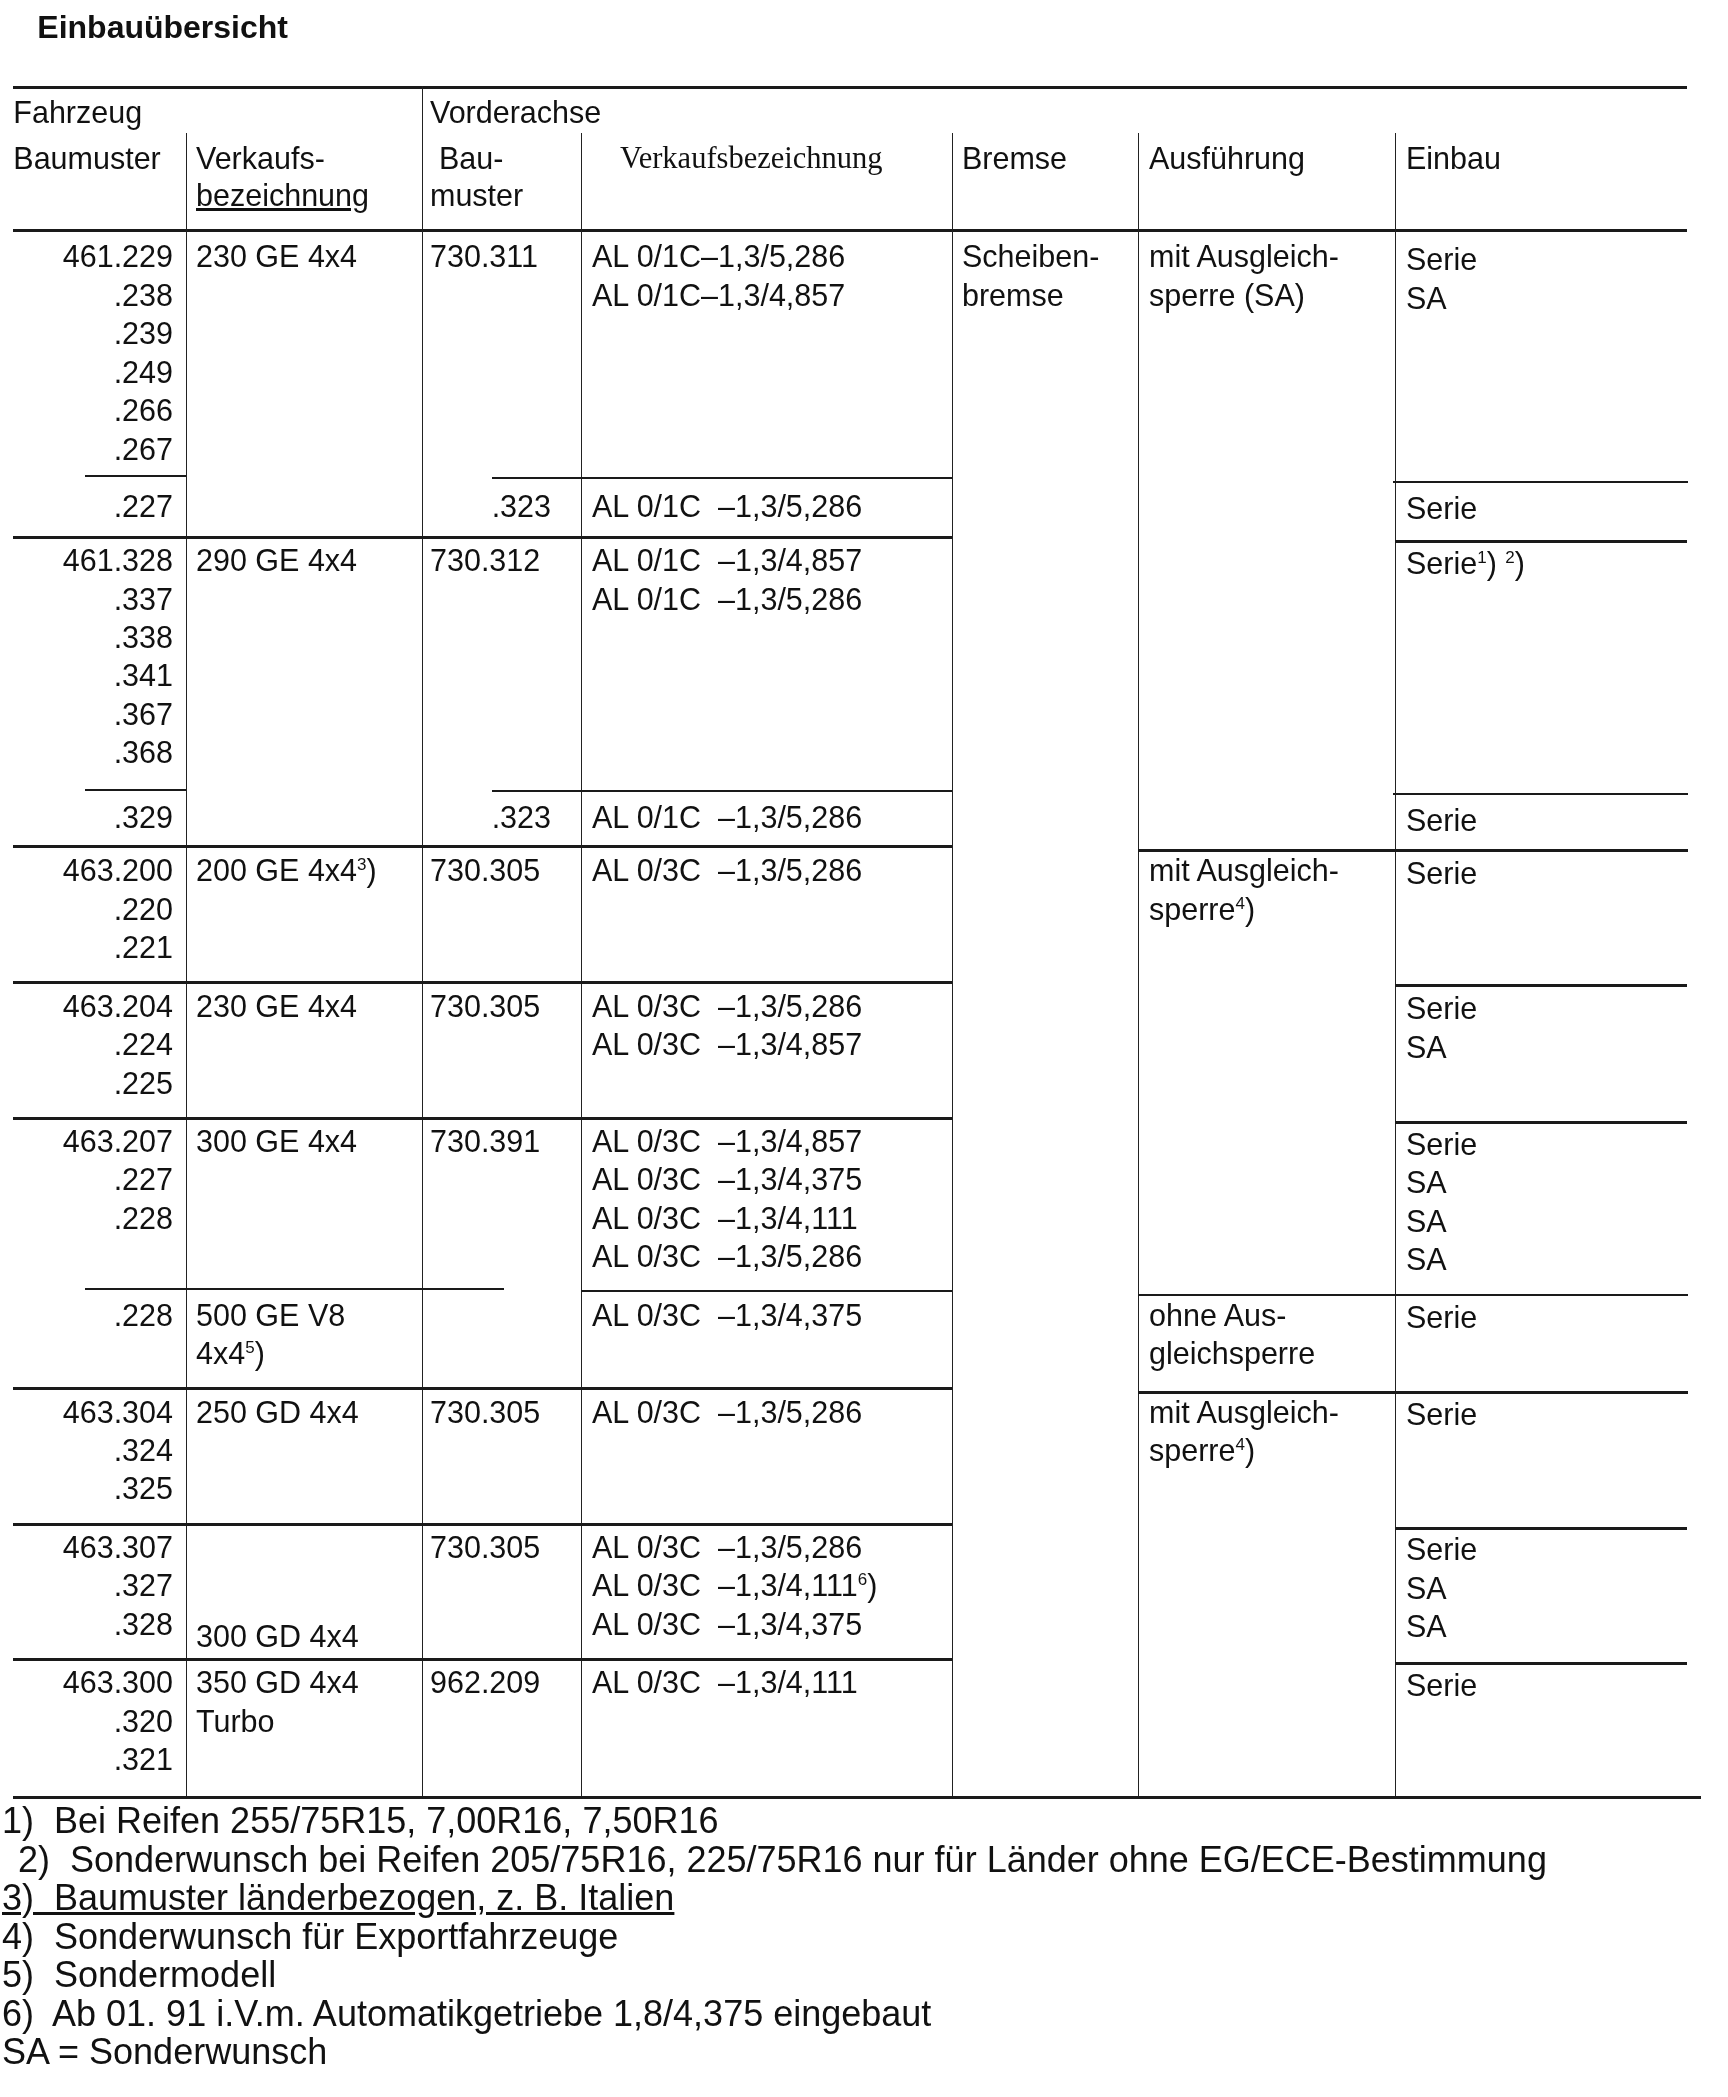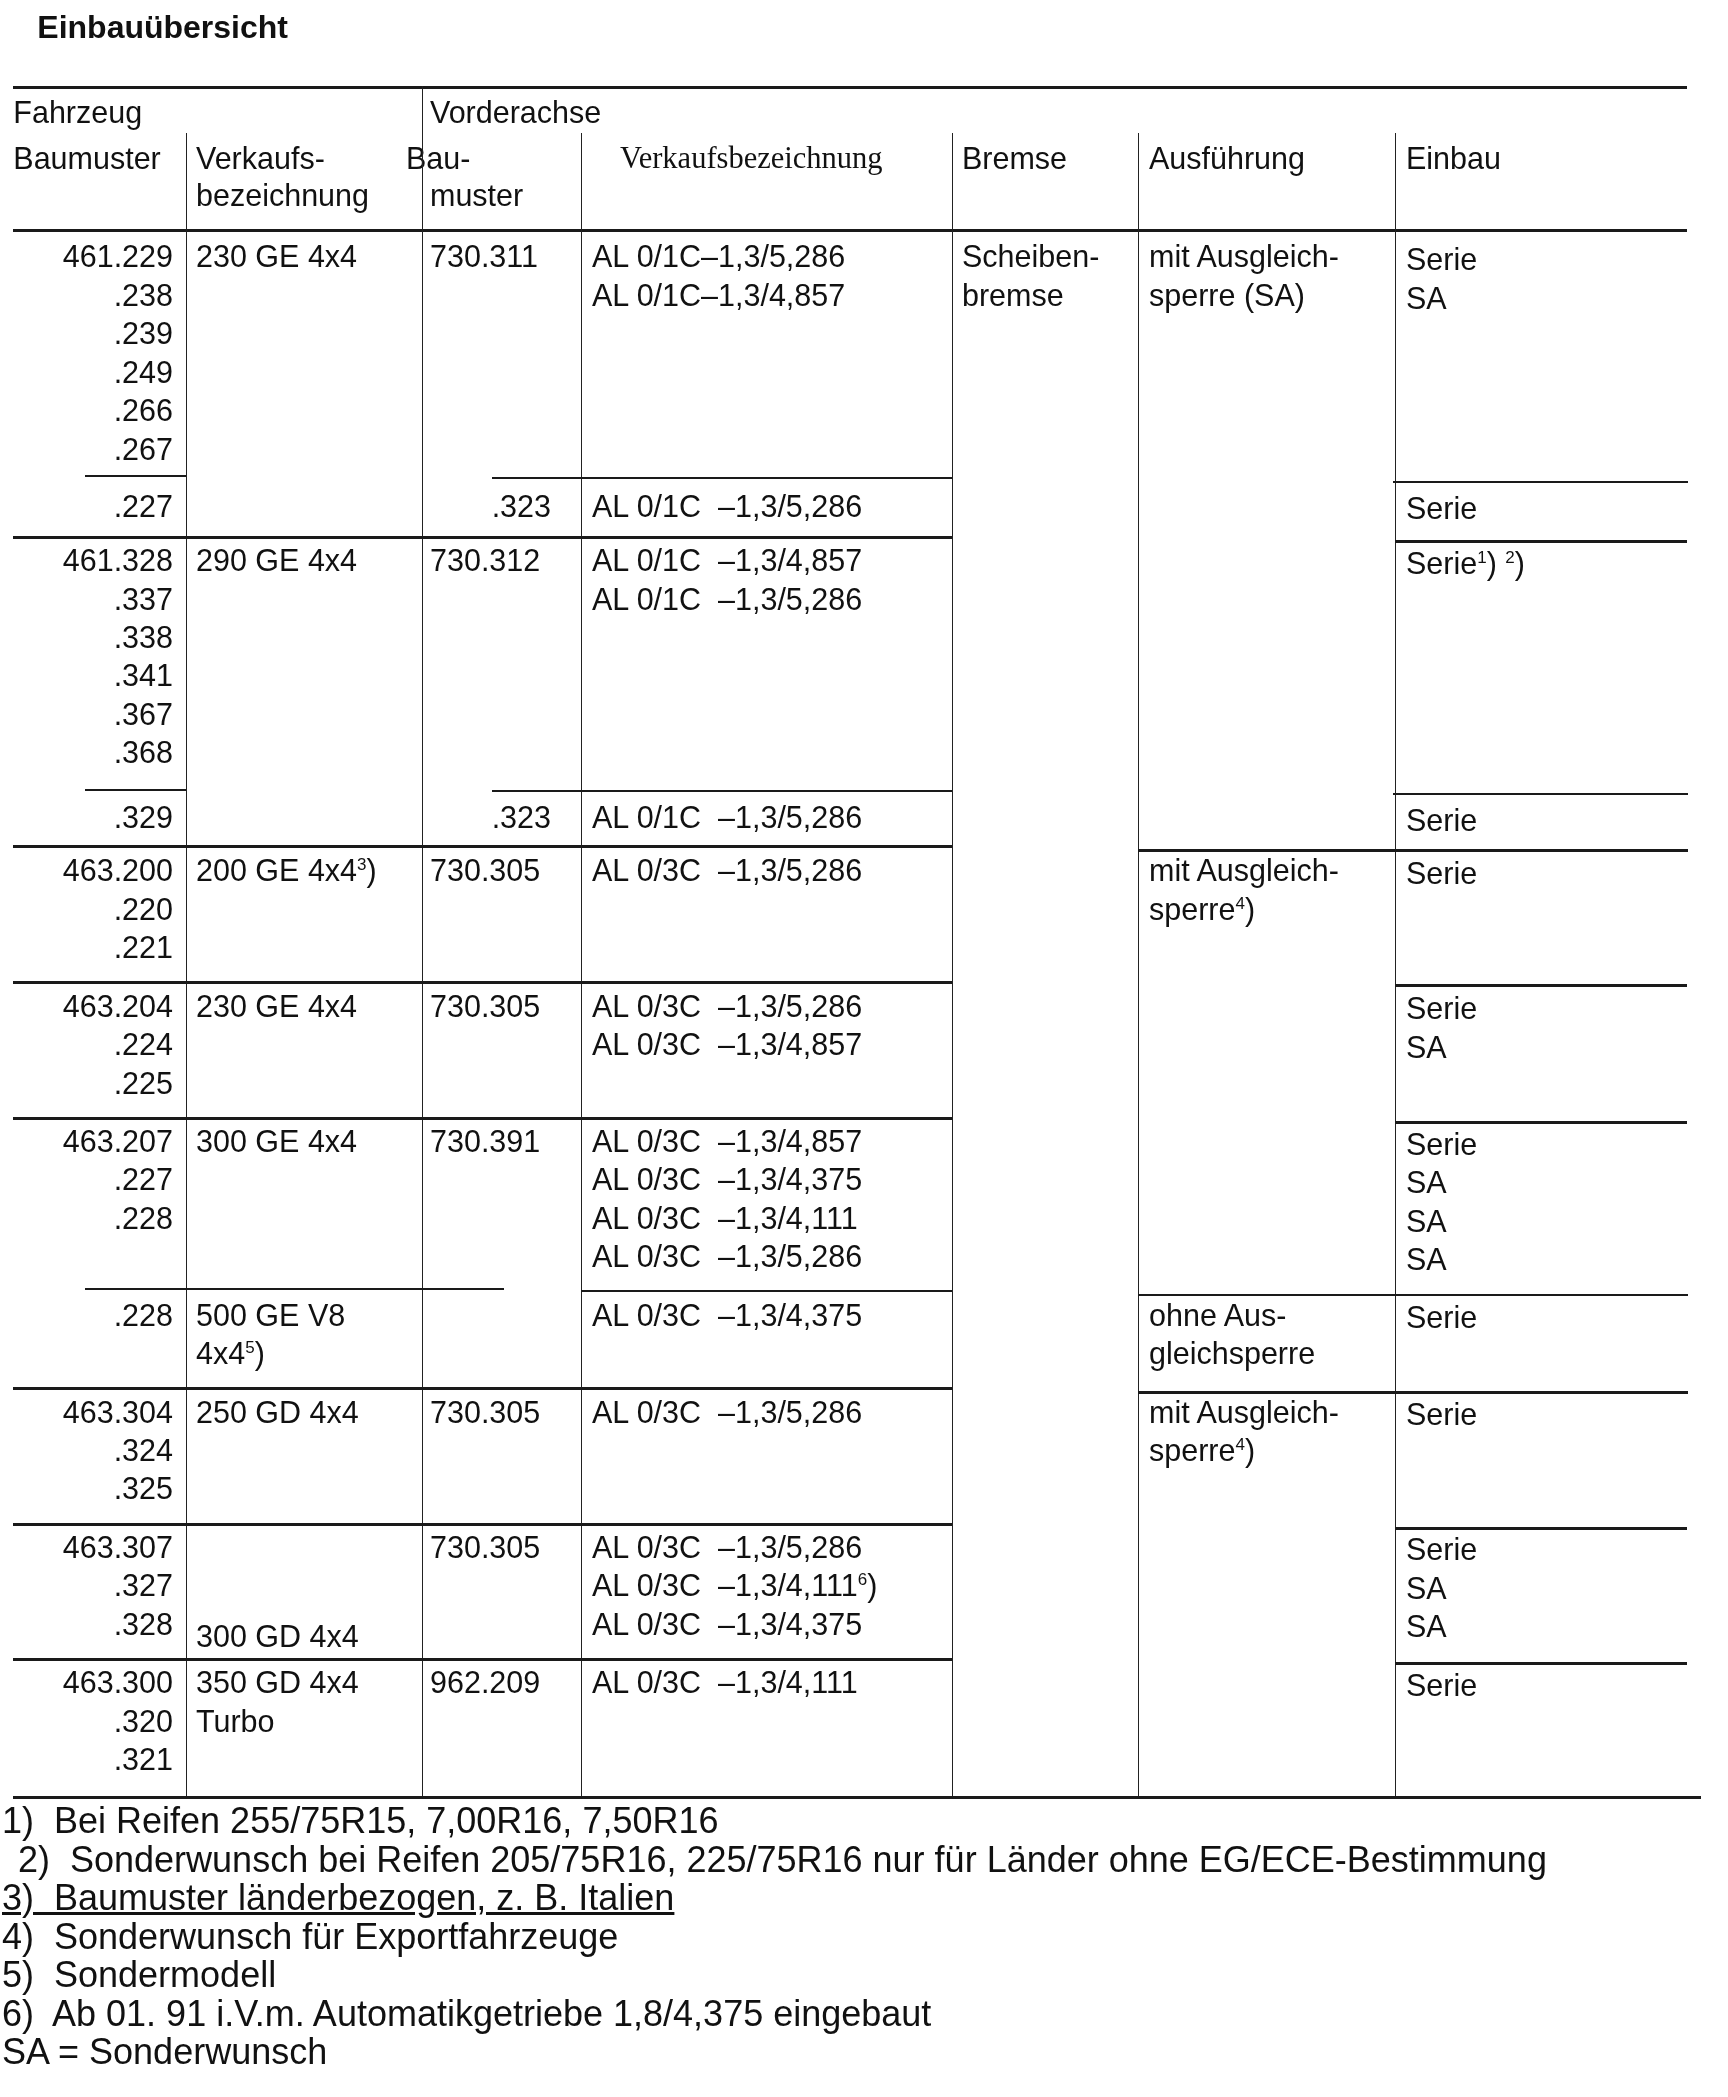--- a/index.html
+++ b/index.html
@@ -20,22 +20,22 @@
 <div class="abs title">Einbauübersicht</div>
 
 <div id="table"></div>
 <div id="footnotes"></div>
 
 <div class="hl" style="left: 13.3px; top: 86px; width: 1674px;"></div>
 <div class="t" style="left: 13.3px; top: 93px;">Fahrzeug</div>
 <div class="t" style="left: 430px; top: 93px;">Vorderachse</div>
 <div class="t" style="left: 13.3px; top: 139px;">Baumuster</div>
 <div class="t" style="left: 196px; top: 139px;">Verkaufs-</div>
-<div class="t" style="left: 196px; top: 176px;">bezeichnung</div>
-<div class="t" style="left: 406px; top: 139px; text-align: right;">Bau-</div>
+<div class="t" style="left: 196px; top: 176px; text-decoration: underline;">bezeichnung</div>
+<div class="t" style="left: 439px; top: 139px; text-align: right;">Bau-</div>
 <div class="t" style="left: 430px; top: 176px;">muster</div>
 <div class="t" style="left: 620px; top: 139px; font-family: Liberation Serif, serif;">Verkaufsbezeichnung</div>
 <div class="t" style="left: 962px; top: 139px;">Bremse</div>
 <div class="t" style="left: 1149px; top: 139px;">Ausführung</div>
 <div class="t" style="left: 1406px; top: 139px;">Einbau</div>
 <div class="hl" style="left: 13.3px; top: 229px; width: 1674px;"></div>
 <div class="t" style="left: -92px; top: 237px; width: 265px; text-align: right;">461.229</div>
 <div class="t" style="left: -92px; top: 276px; width: 265px; text-align: right;">.238</div>
 <div class="t" style="left: -92px; top: 314px; width: 265px; text-align: right;">.239</div>
 <div class="t" style="left: -92px; top: 353px; width: 265px; text-align: right;">.249</div>

